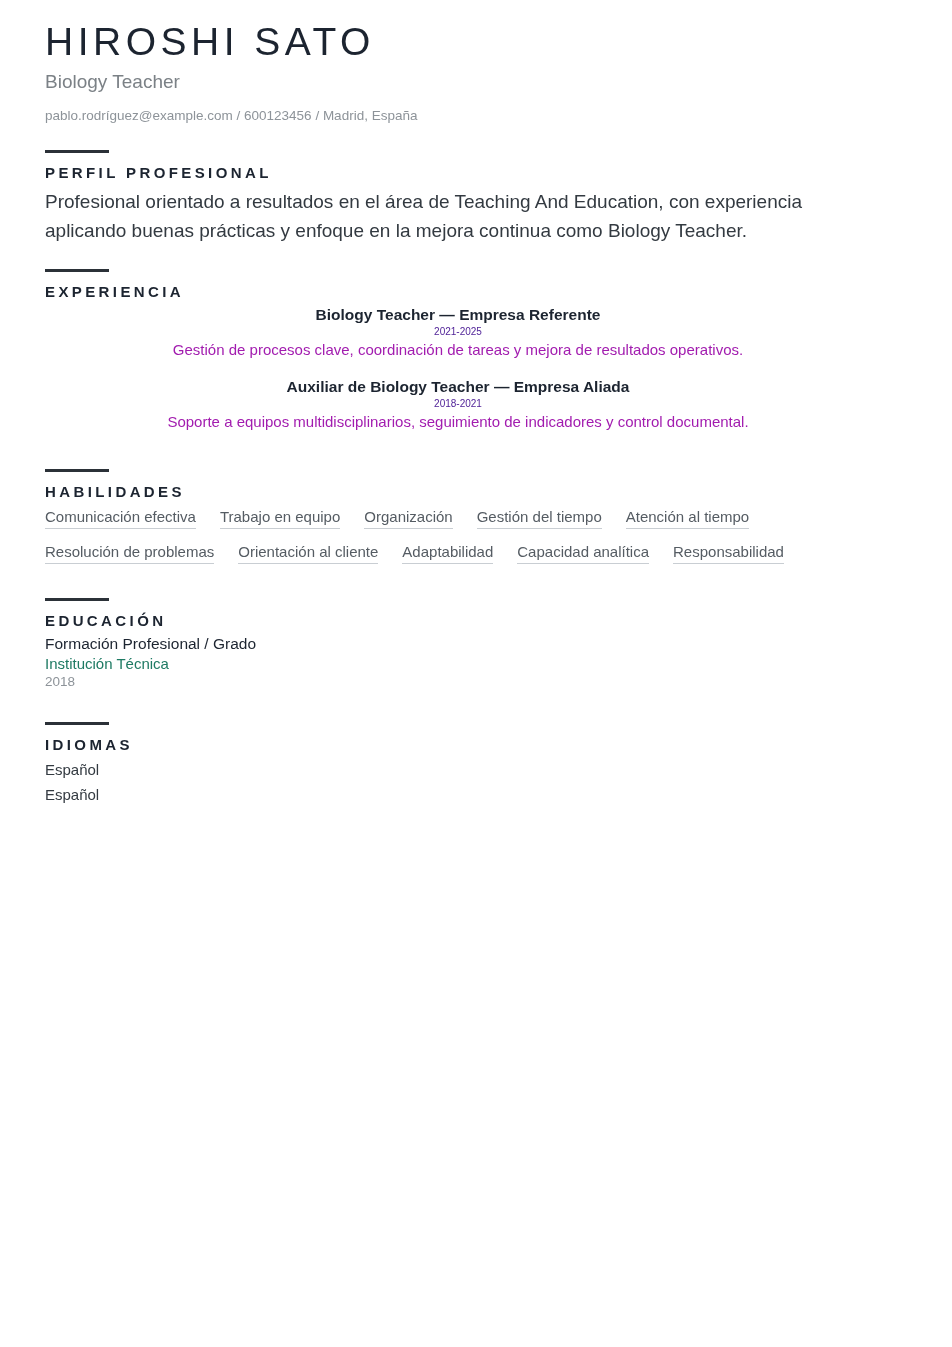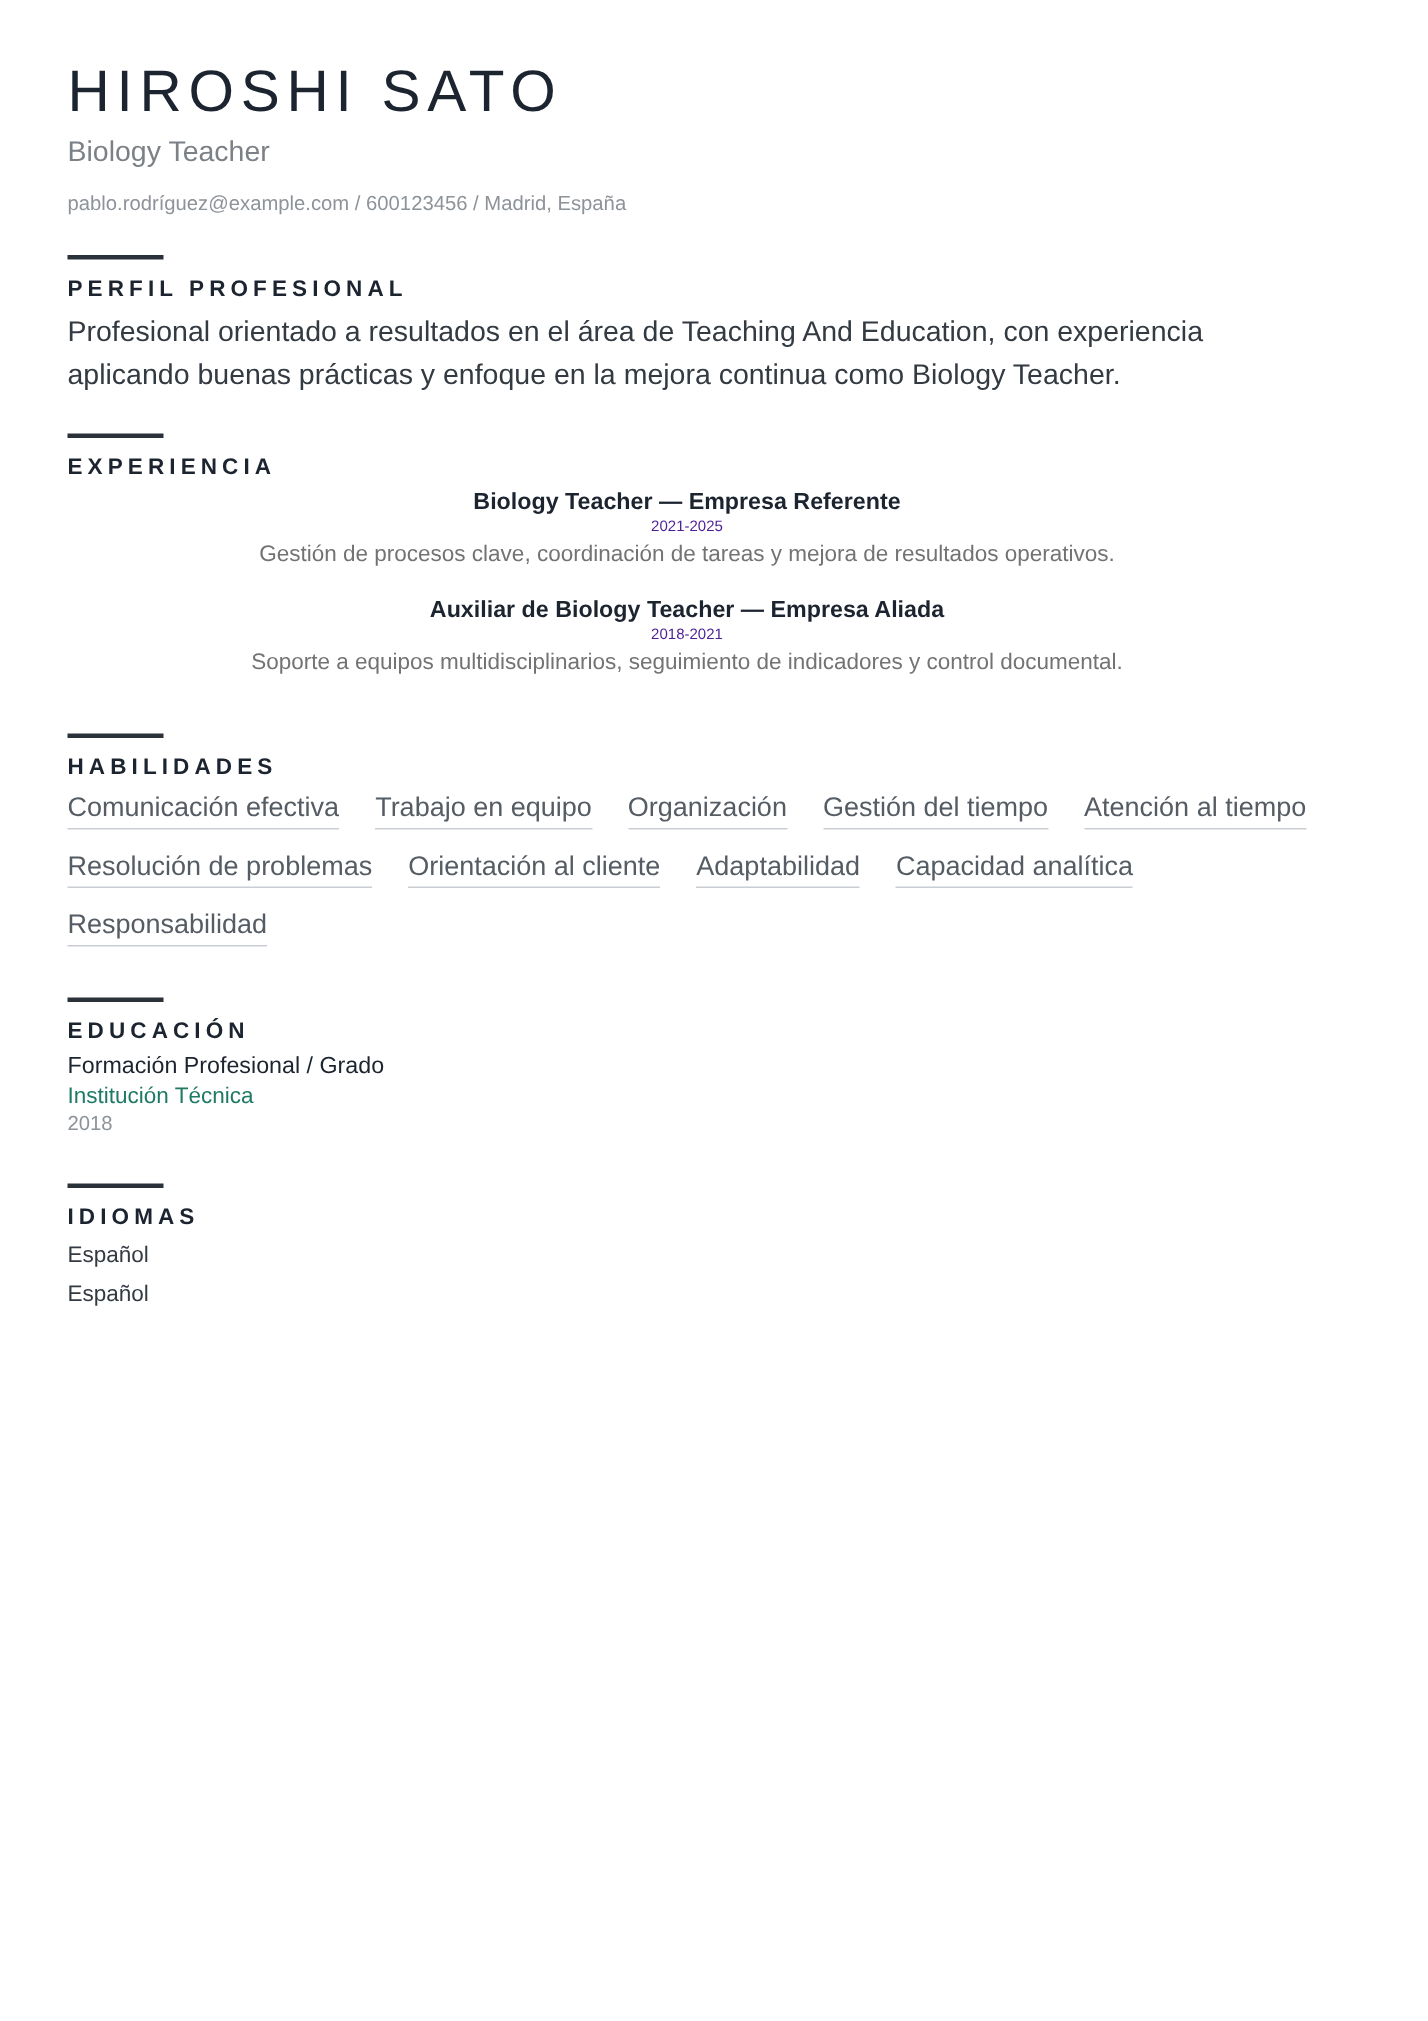--- a/index.html
+++ b/index.html
@@ -11,21 +11,21 @@
     width: 952px;
     min-height: 1347px;
     font-family: "Liberation Sans", sans-serif;
     color: #2b2b2b;
     -webkit-font-smoothing: antialiased;
   }
   .page {
     width: 916px;
     min-height: 1347px;
     box-sizing: border-box;
-    padding: 40px 45px 40px 45px;
+    padding: 20px 45px 40px 45px;
     background: #ffffff;
   }
 
   
   .name {
     font-size: 39px;
     font-weight: 400;
     letter-spacing: 4.5px;
     color: #1c2430;
     margin: 0 0 6px 0;
@@ -82,34 +82,34 @@
     color: #1c2430;
     margin: 0 0 2px 0;
   }
   .job-dates {
     font-size: 10px;
     color: #4c1d95;
     margin: 0 0 2px 0;
   }
   .job-desc {
     font-size: 15px;
-    color: #737373;
+    color: #a21caf;
     margin: 0;
     line-height: 1.45;
   }
 
   
   .skills {
     display: flex;
     flex-wrap: wrap;
     gap: 0 24px;
     max-width: 860px;
   }
   .skill {
-    font-size: 18px;
+    font-size: 15px;
     color: #555c63;
     border-bottom: 1px solid #c9ced3;
     padding-bottom: 1px;
     margin-bottom: 12px;
     line-height: 1.4;
     white-space: nowrap;
   }
 
   
   .edu-degree {

